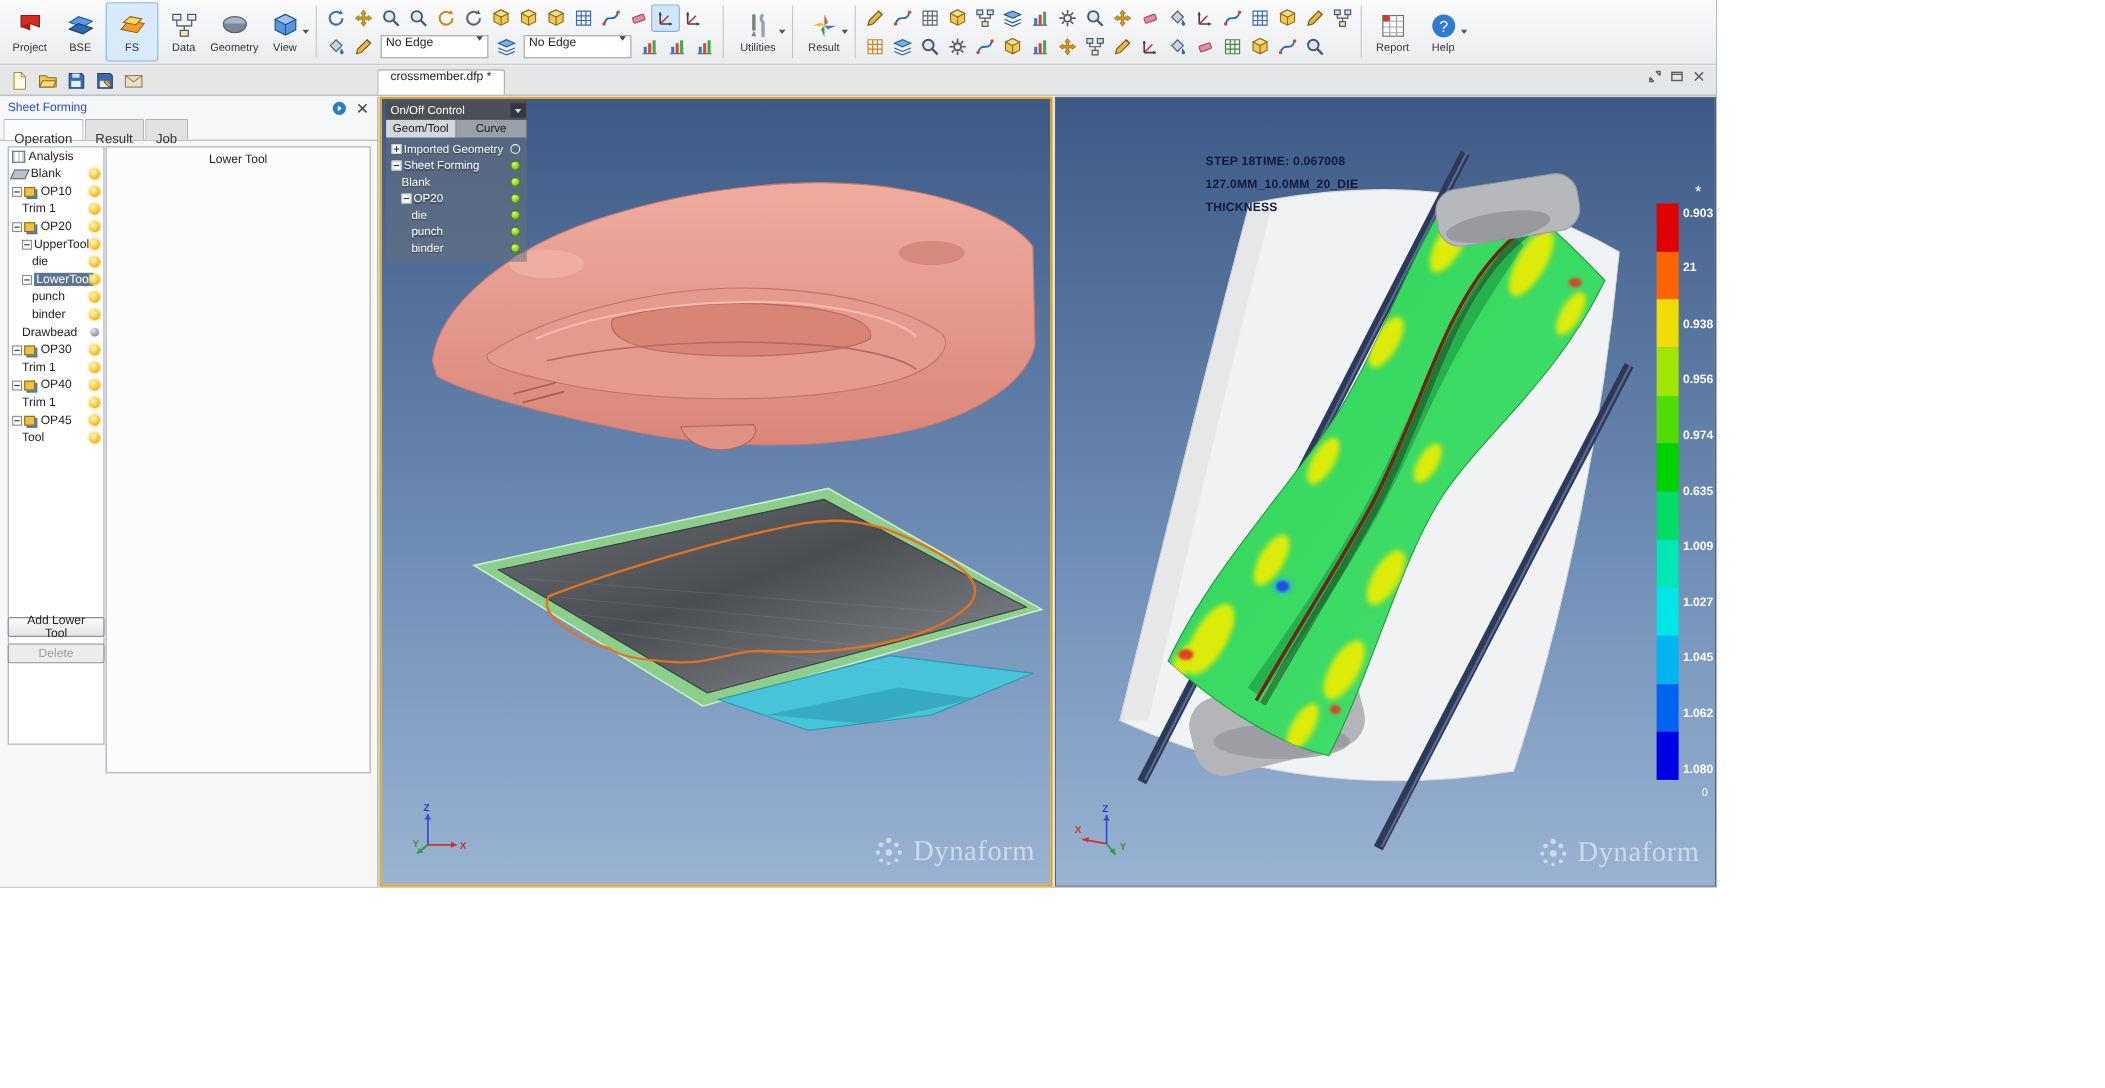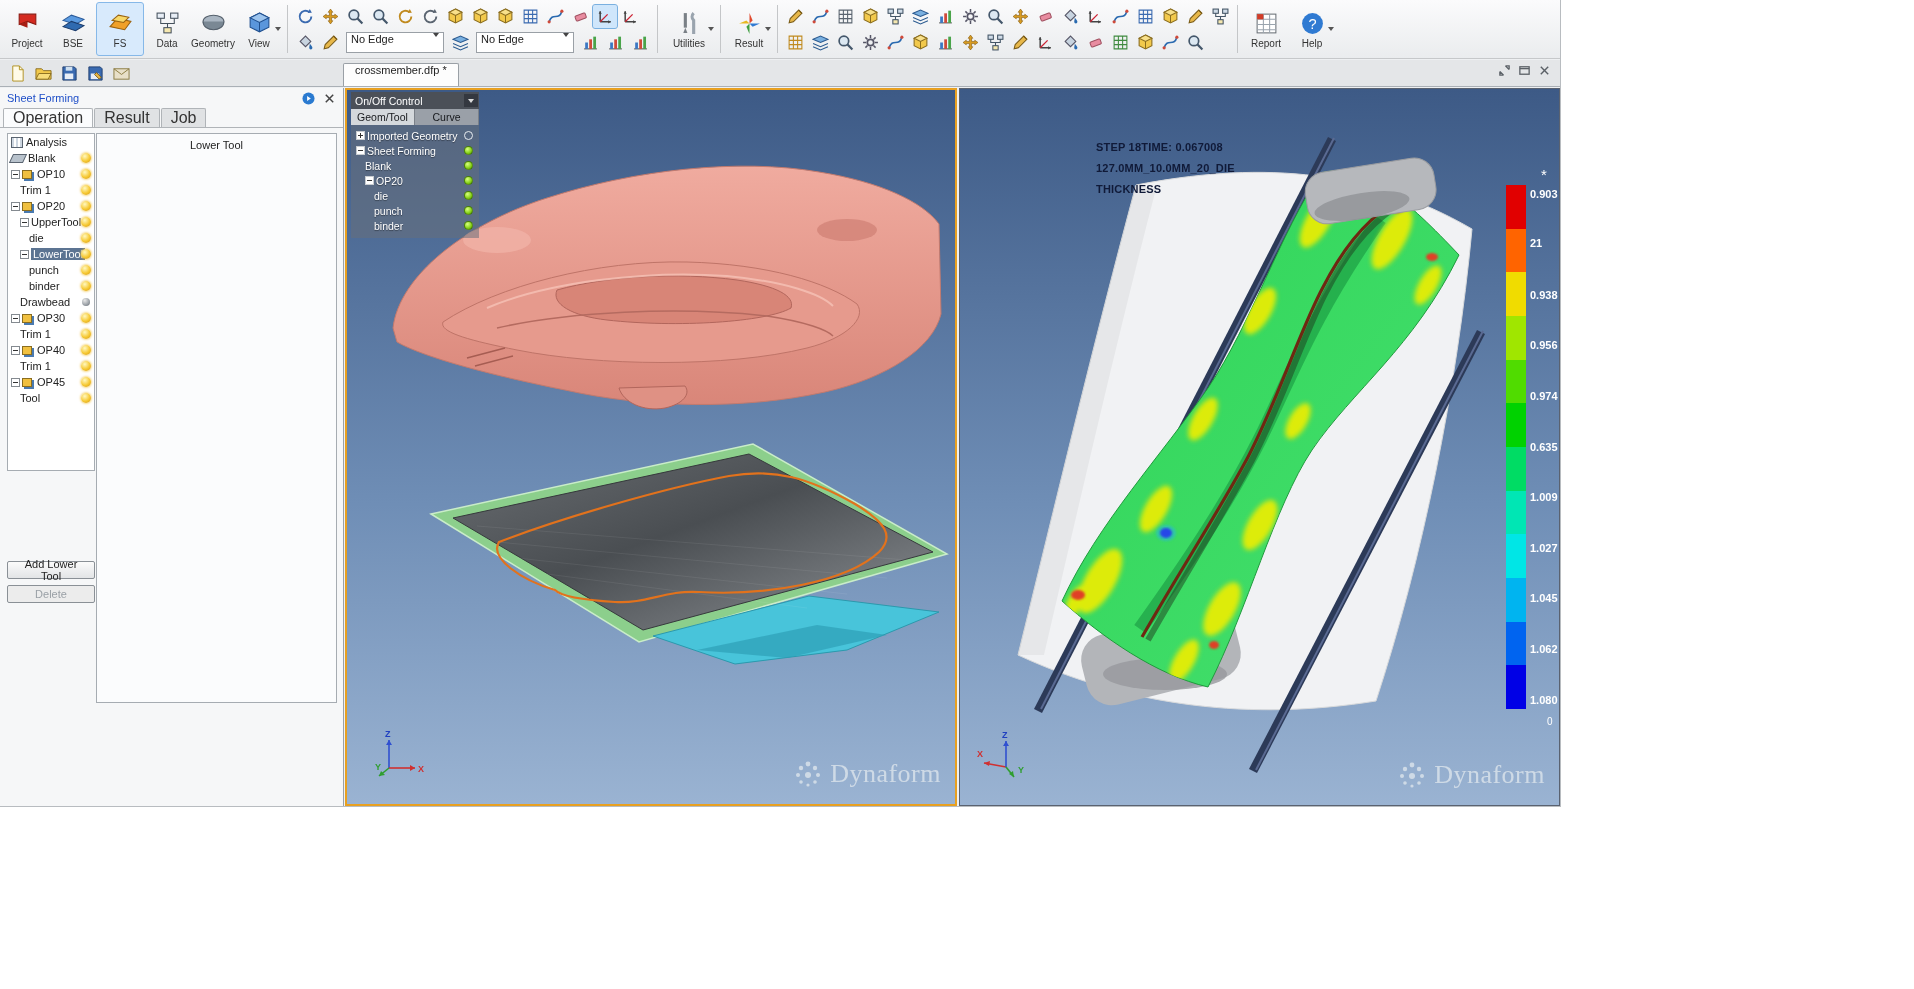--- a/index.html
+++ b/index.html
@@ -33,24 +33,24 @@
   .tb2 .spacer{flex:1}
   .winctl{display:flex;gap:7px;padding:0 9px 5px;align-items:center}
   .winctl svg{width:13px;height:13px}
 
   
   .left-panel{position:absolute;left:0;top:88px;width:344px;height:718px;background:#f6f7f8;border-right:1px solid #9aa0a6;box-sizing:border-box}
   .lp-head{height:20px;display:flex;align-items:center;padding:0 7px}
   .lp-title{color:#1f4fc8;font-size:11px;flex:1}
   .lp-head svg{width:13px;height:13px;margin-left:8px}
   .lp-tabs{display:flex;height:19px;padding-left:3px;gap:1px;border-bottom:1px solid #b0b4b8}
-  .lp-tab{font-size:16px;padding:0 9px 0;background:#e0e2e4;border:1px solid #b0b4b8;border-bottom:none;border-radius:2px 2px 0 0;color:#333}
+  .lp-tab{font-size:12px;padding:10px 9px 0;background:#e0e2e4;border:1px solid #b0b4b8;border-bottom:none;border-radius:2px 2px 0 0;color:#333}
   .lp-tab.active{background:#fbfcfd}
   .lp-body{position:relative;height:679px}
-  .tree-box{position:absolute;left:7px;top:5px;width:88px;height:338px;background:#ffffff;border:1px solid #a6acb2;overflow:hidden;box-sizing:border-box}
+  .tree-box{position:absolute;left:7px;top:5px;width:88px;height:544px;background:#ffffff;border:1px solid #a6acb2;overflow:hidden;box-sizing:border-box}
   .prop-box{position:absolute;left:96px;top:5px;width:241px;height:570px;background:#fbfcfd;border:1px solid #a6acb2;box-sizing:border-box}
   .prop-title{text-align:center;font-size:11px;color:#222;margin-top:5px}
   .lp-btn{position:absolute;left:7px;width:88px;height:18px;font-size:11px;display:flex;align-items:center;justify-content:center;background:linear-gradient(#fbfbfb,#e2e4e6);border:1px solid #8a9096;border-radius:2px;color:#222;box-sizing:border-box}
   .lp-btn.disabled{color:#9aa0a6;background:#ececec}
   .trow{display:flex;align-items:center;height:16px;position:relative;padding-left:3px;color:#222}
   .trow .lbl{font-size:11px;white-space:nowrap}
   .trow.sel .lbl{background:#5c7492;color:#fff;padding:0 2px}
   .exp{flex:none;width:9px;height:9px;border:1px solid #848a90;background:#fff;margin-right:2px;position:relative;box-sizing:border-box}
   .exp::before{content:"";position:absolute;left:1px;top:3px;width:5px;height:1px;background:#333}
   .exp.plus::after{content:"";position:absolute;left:3px;top:1px;width:1px;height:5px;background:#333}

